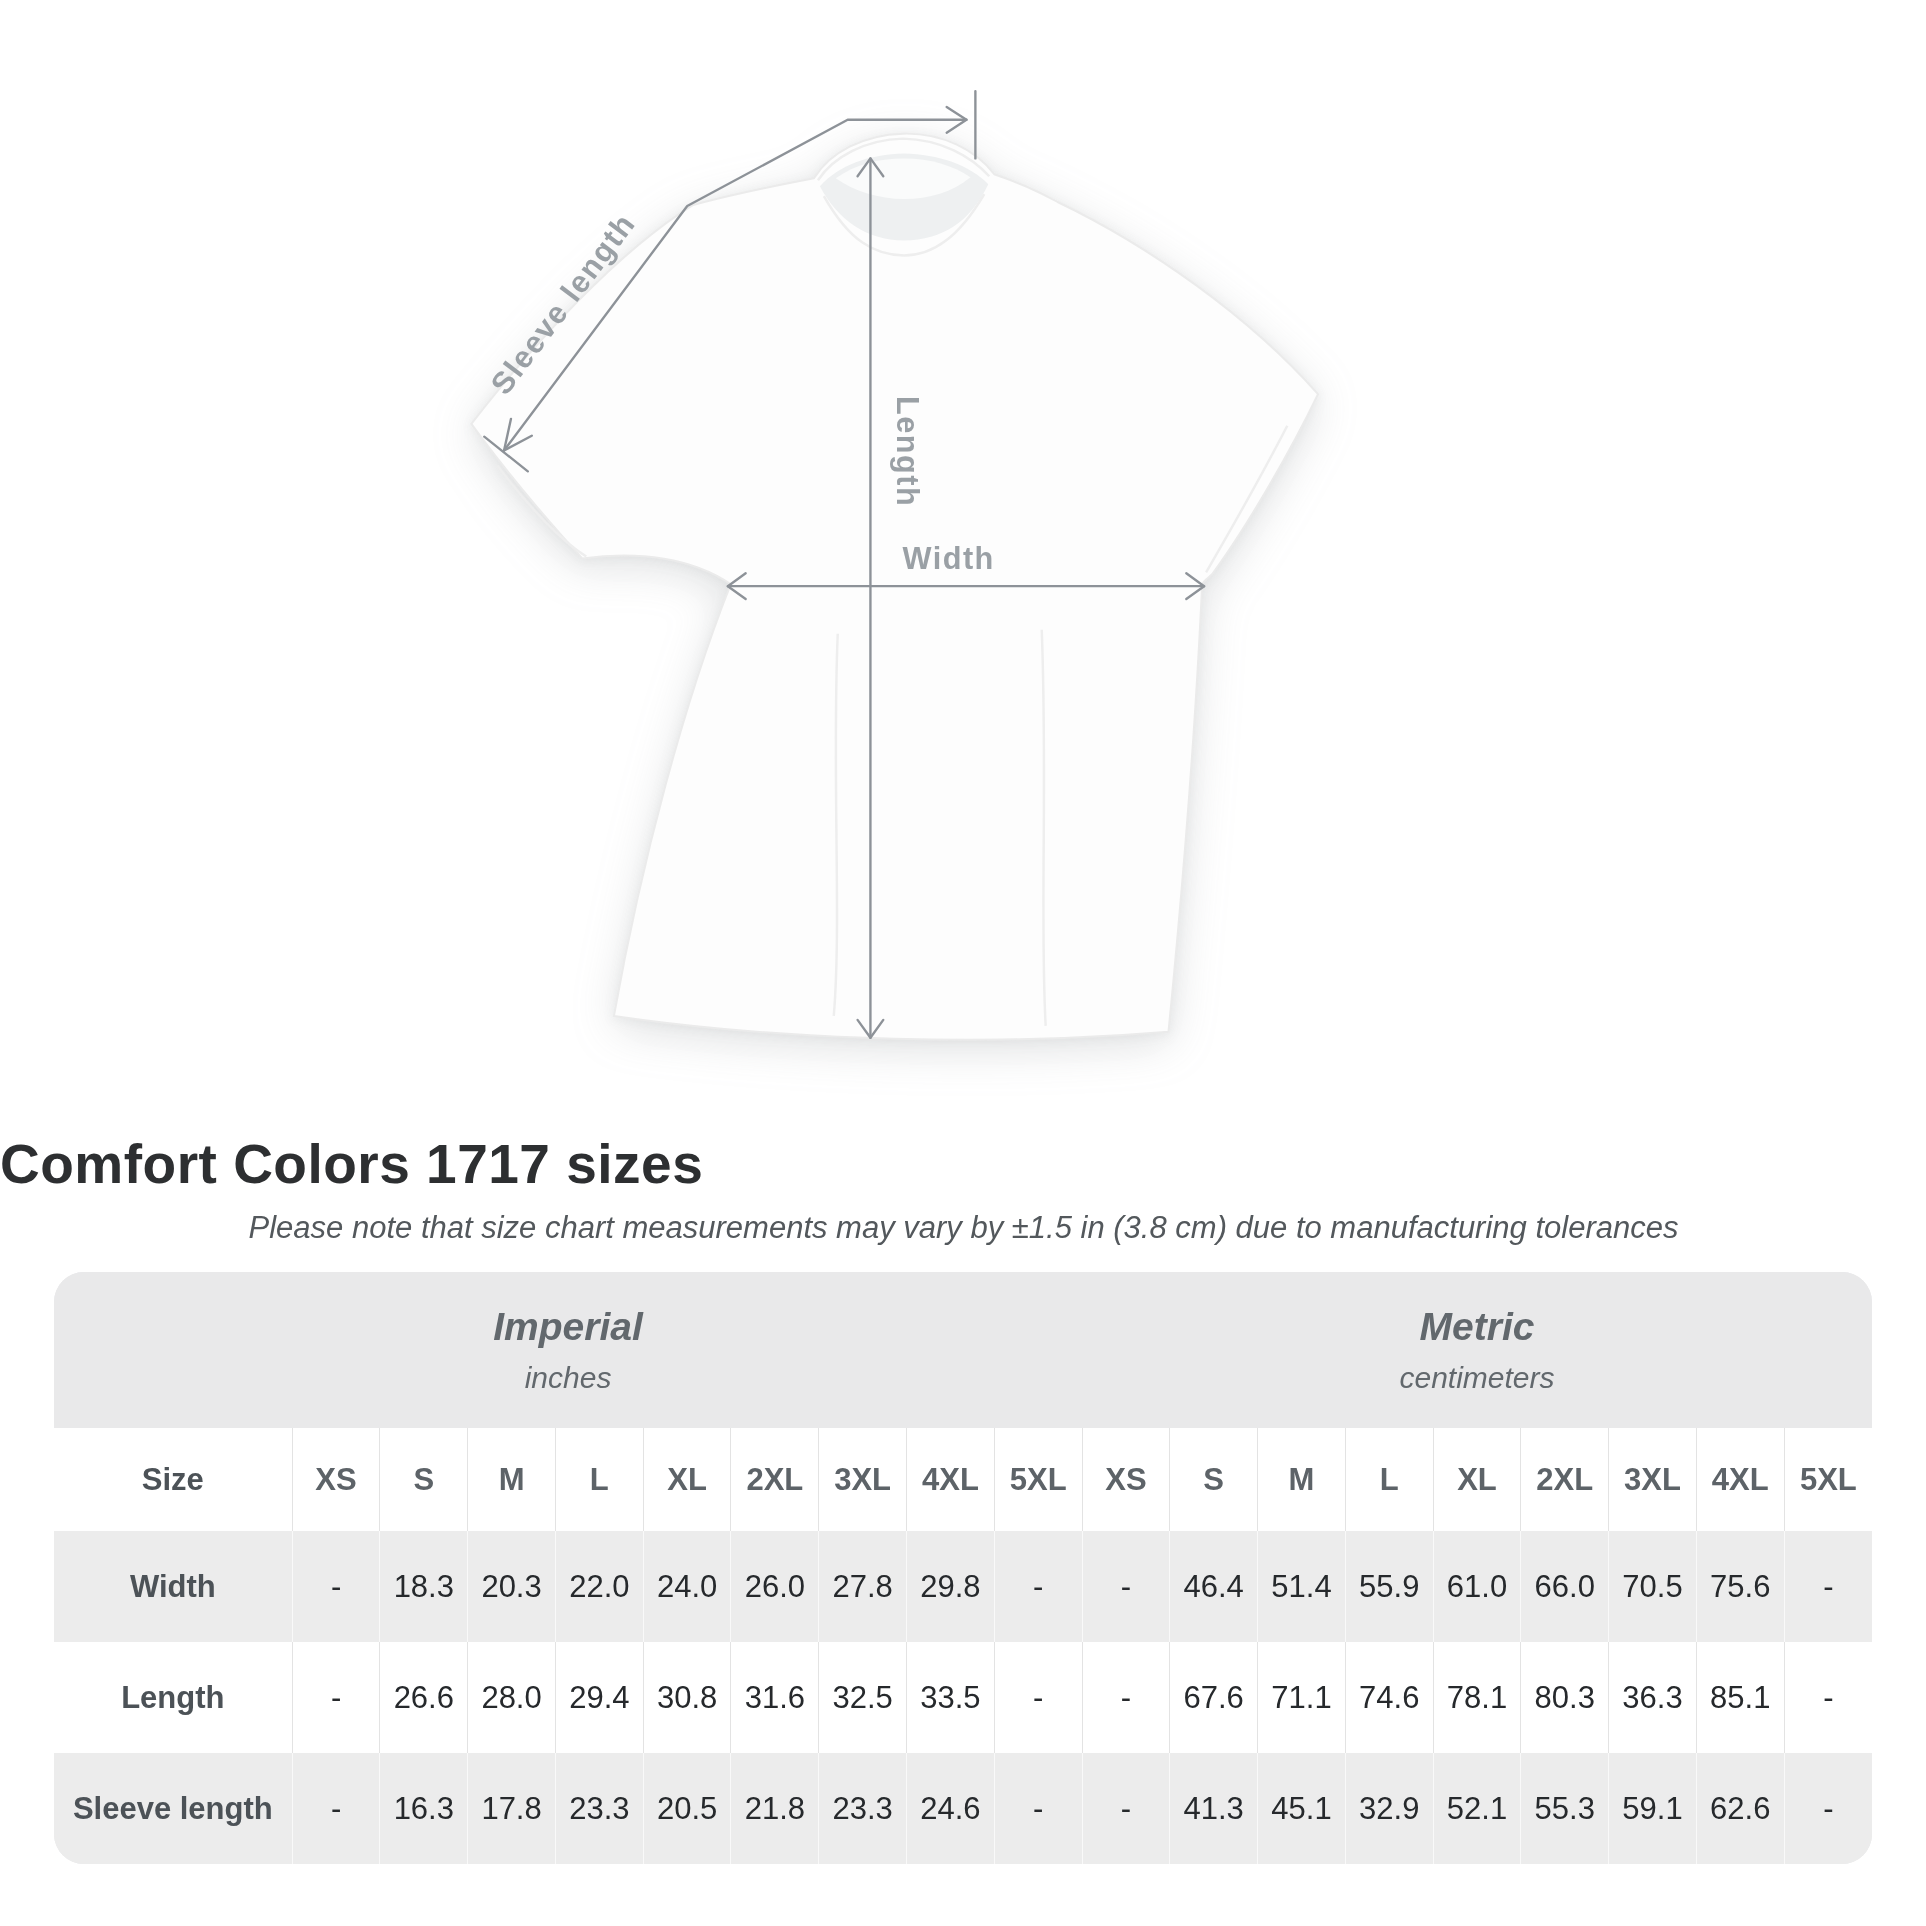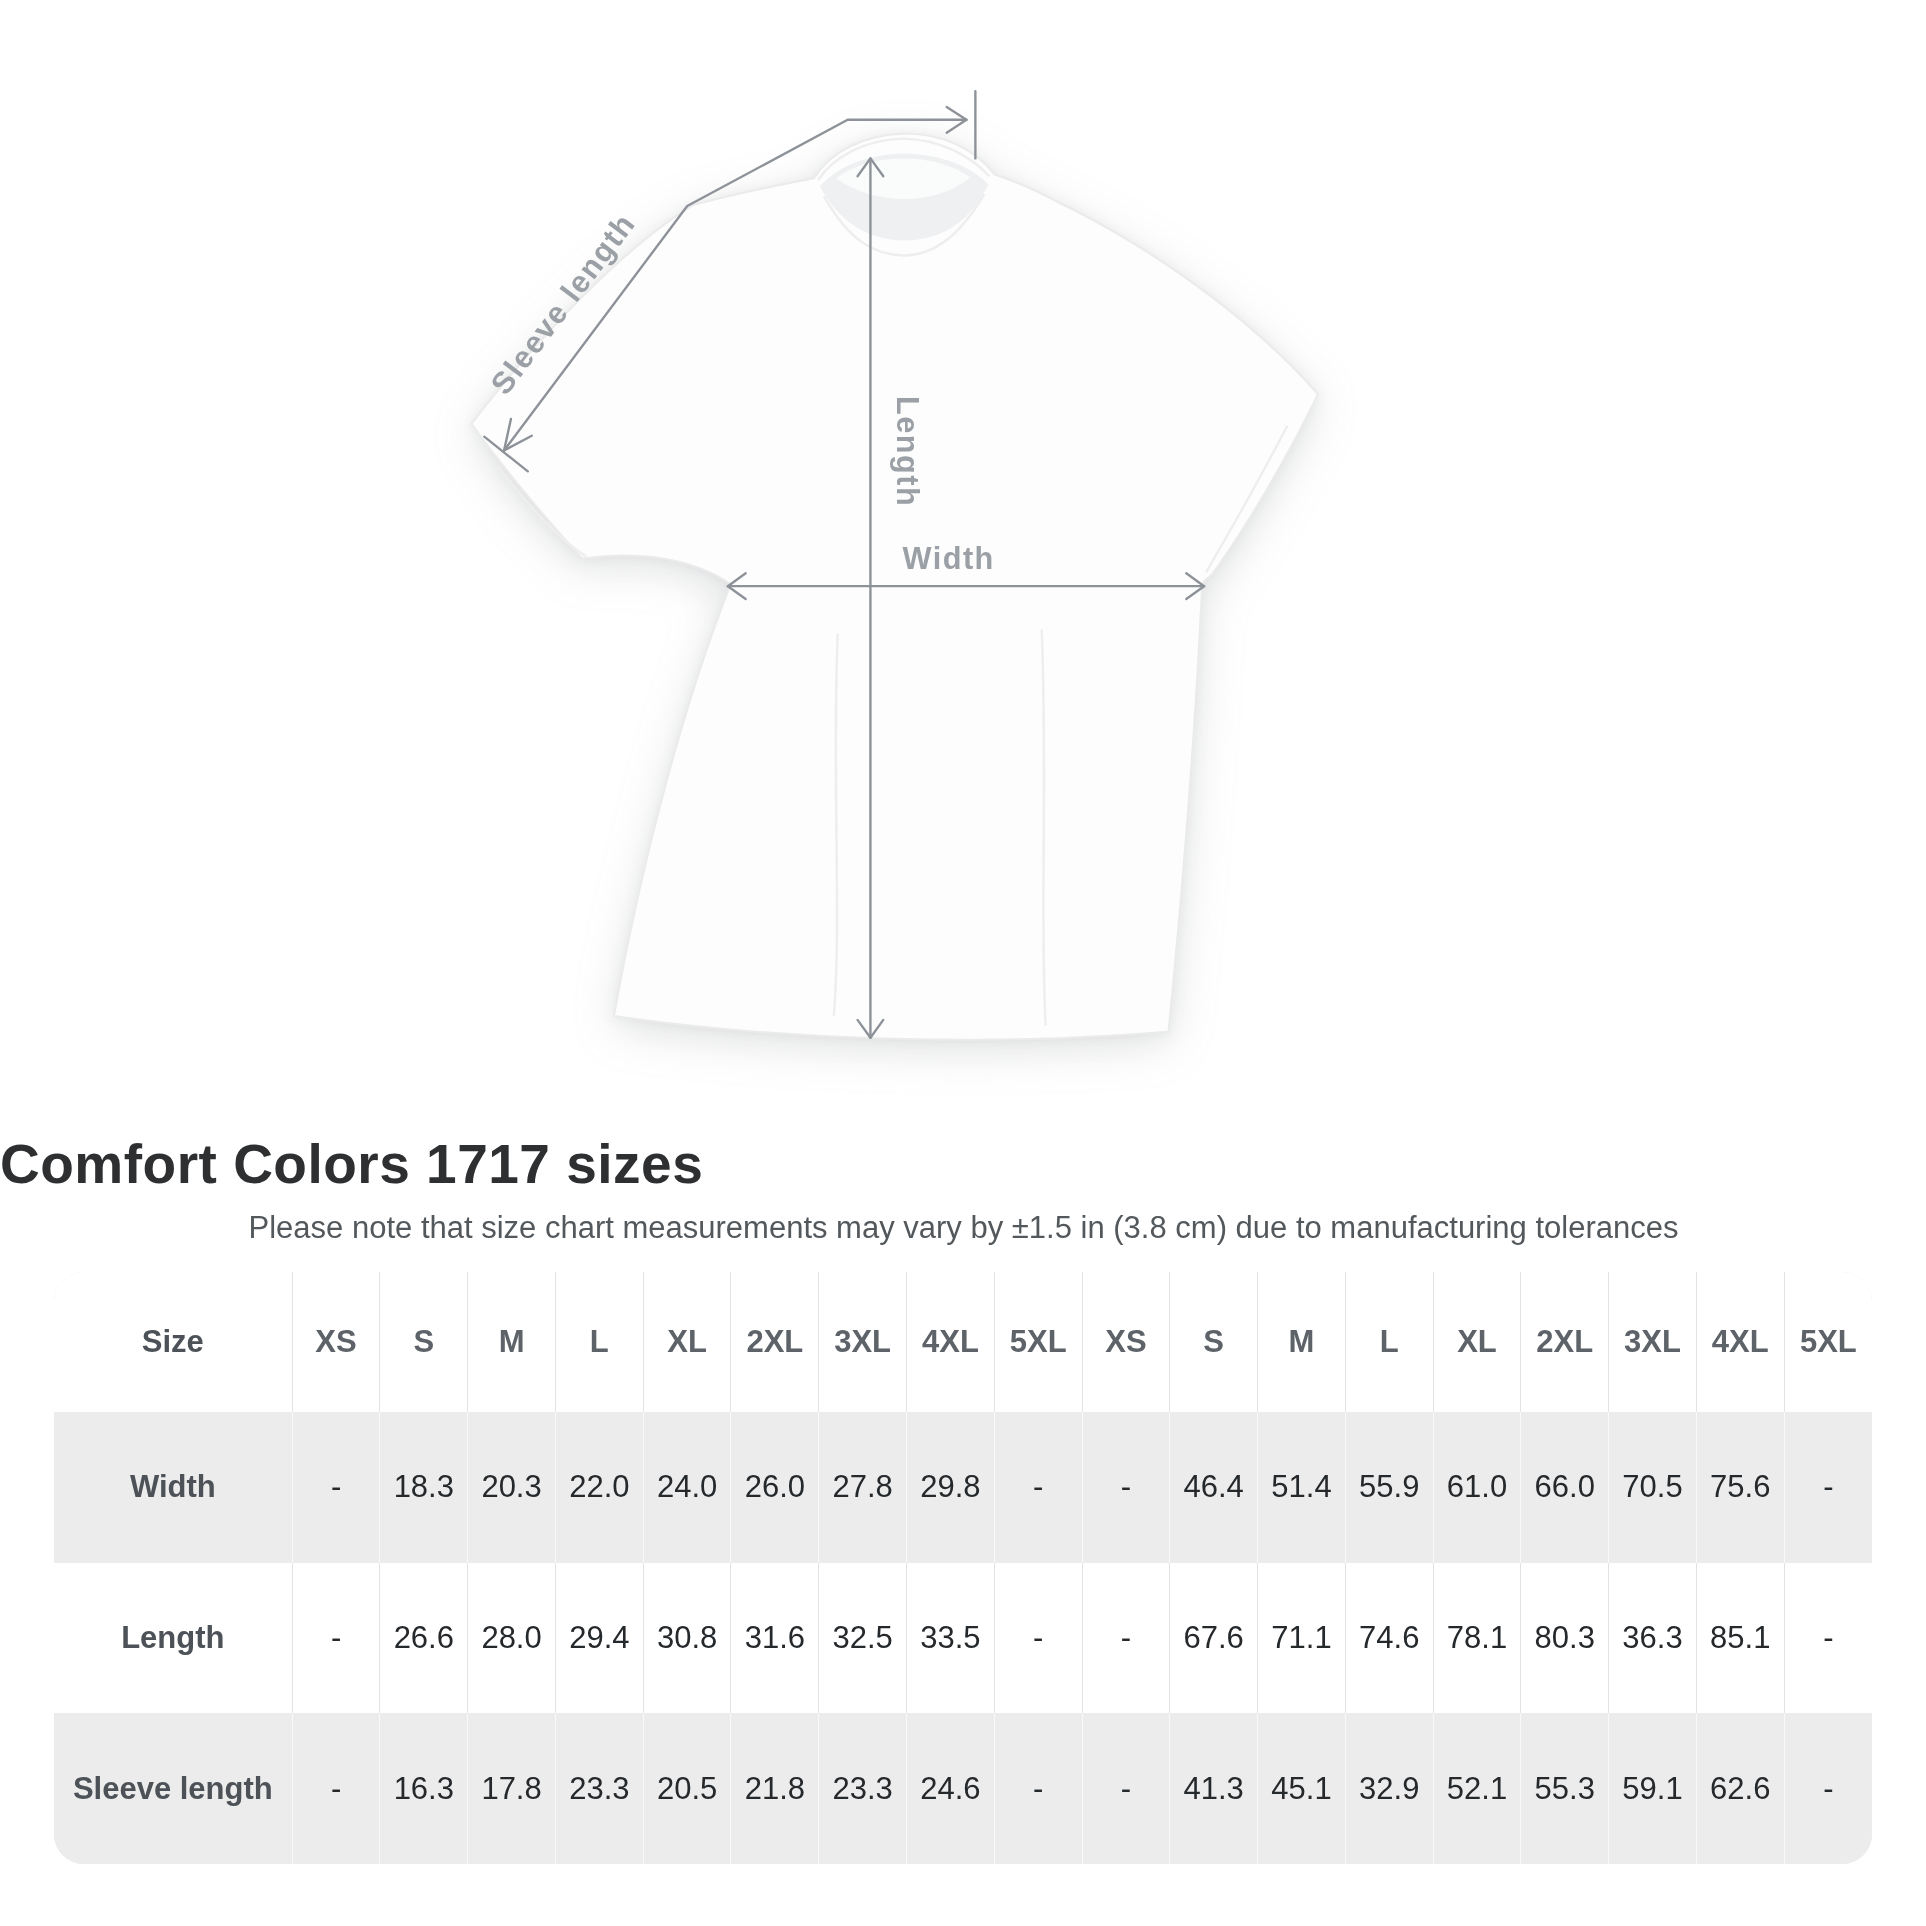--- a/index.html
+++ b/index.html
@@ -30,21 +30,21 @@
   
   .page-title {
     position:absolute; top:1132px; left:0; width:100%;
     text-align:left;
     font-size:55px; font-weight:bold; letter-spacing:0.5px;
     color:var(--title-text,#2d2f31);
   }
   .page-subtitle {
     position:absolute; top:1210px; left:0; width:100%;
     text-align:center;
-    font-size:31px; 
+    font-size:31px; font-style:italic;
     color:var(--subtitle-text,#53585c);
   }
 
   
   .size-table-wrap {
     position:absolute; left:54px; top:1272px;
     width:1818px; height:592px;
     border-radius:30px; overflow:hidden;
     background:var(--table-band-bg,#e9e9ea);
   }
@@ -161,20 +161,30 @@
         <col style="width: 4.82778%;">
         <col style="width: 4.82778%;">
         <col style="width: 4.82778%;">
         <col style="width: 4.82778%;">
         <col style="width: 4.82778%;">
         <col style="width: 4.82778%;">
         <col style="width: 4.82778%;">
         <col style="width: 4.82778%;">
       </colgroup>
     <tbody>
+      <tr class="band-row">
+        <td colspan="10">
+          <div class="unit-label">Imperial</div>
+          <div class="unit-sub">inches</div>
+        </td>
+        <td colspan="9">
+          <div class="unit-label">Metric</div>
+          <div class="unit-sub">centimeters</div>
+        </td>
+      </tr>
       <tr class="header-row" id="size-header-row">
           <td class="row-label">Size</td>
           <td class="size-h">XS</td>
           <td class="size-h">S</td>
           <td class="size-h">M</td>
           <td class="size-h">L</td>
           <td class="size-h">XL</td>
           <td class="size-h">2XL</td>
           <td class="size-h">3XL</td>
           <td class="size-h">4XL</td>

